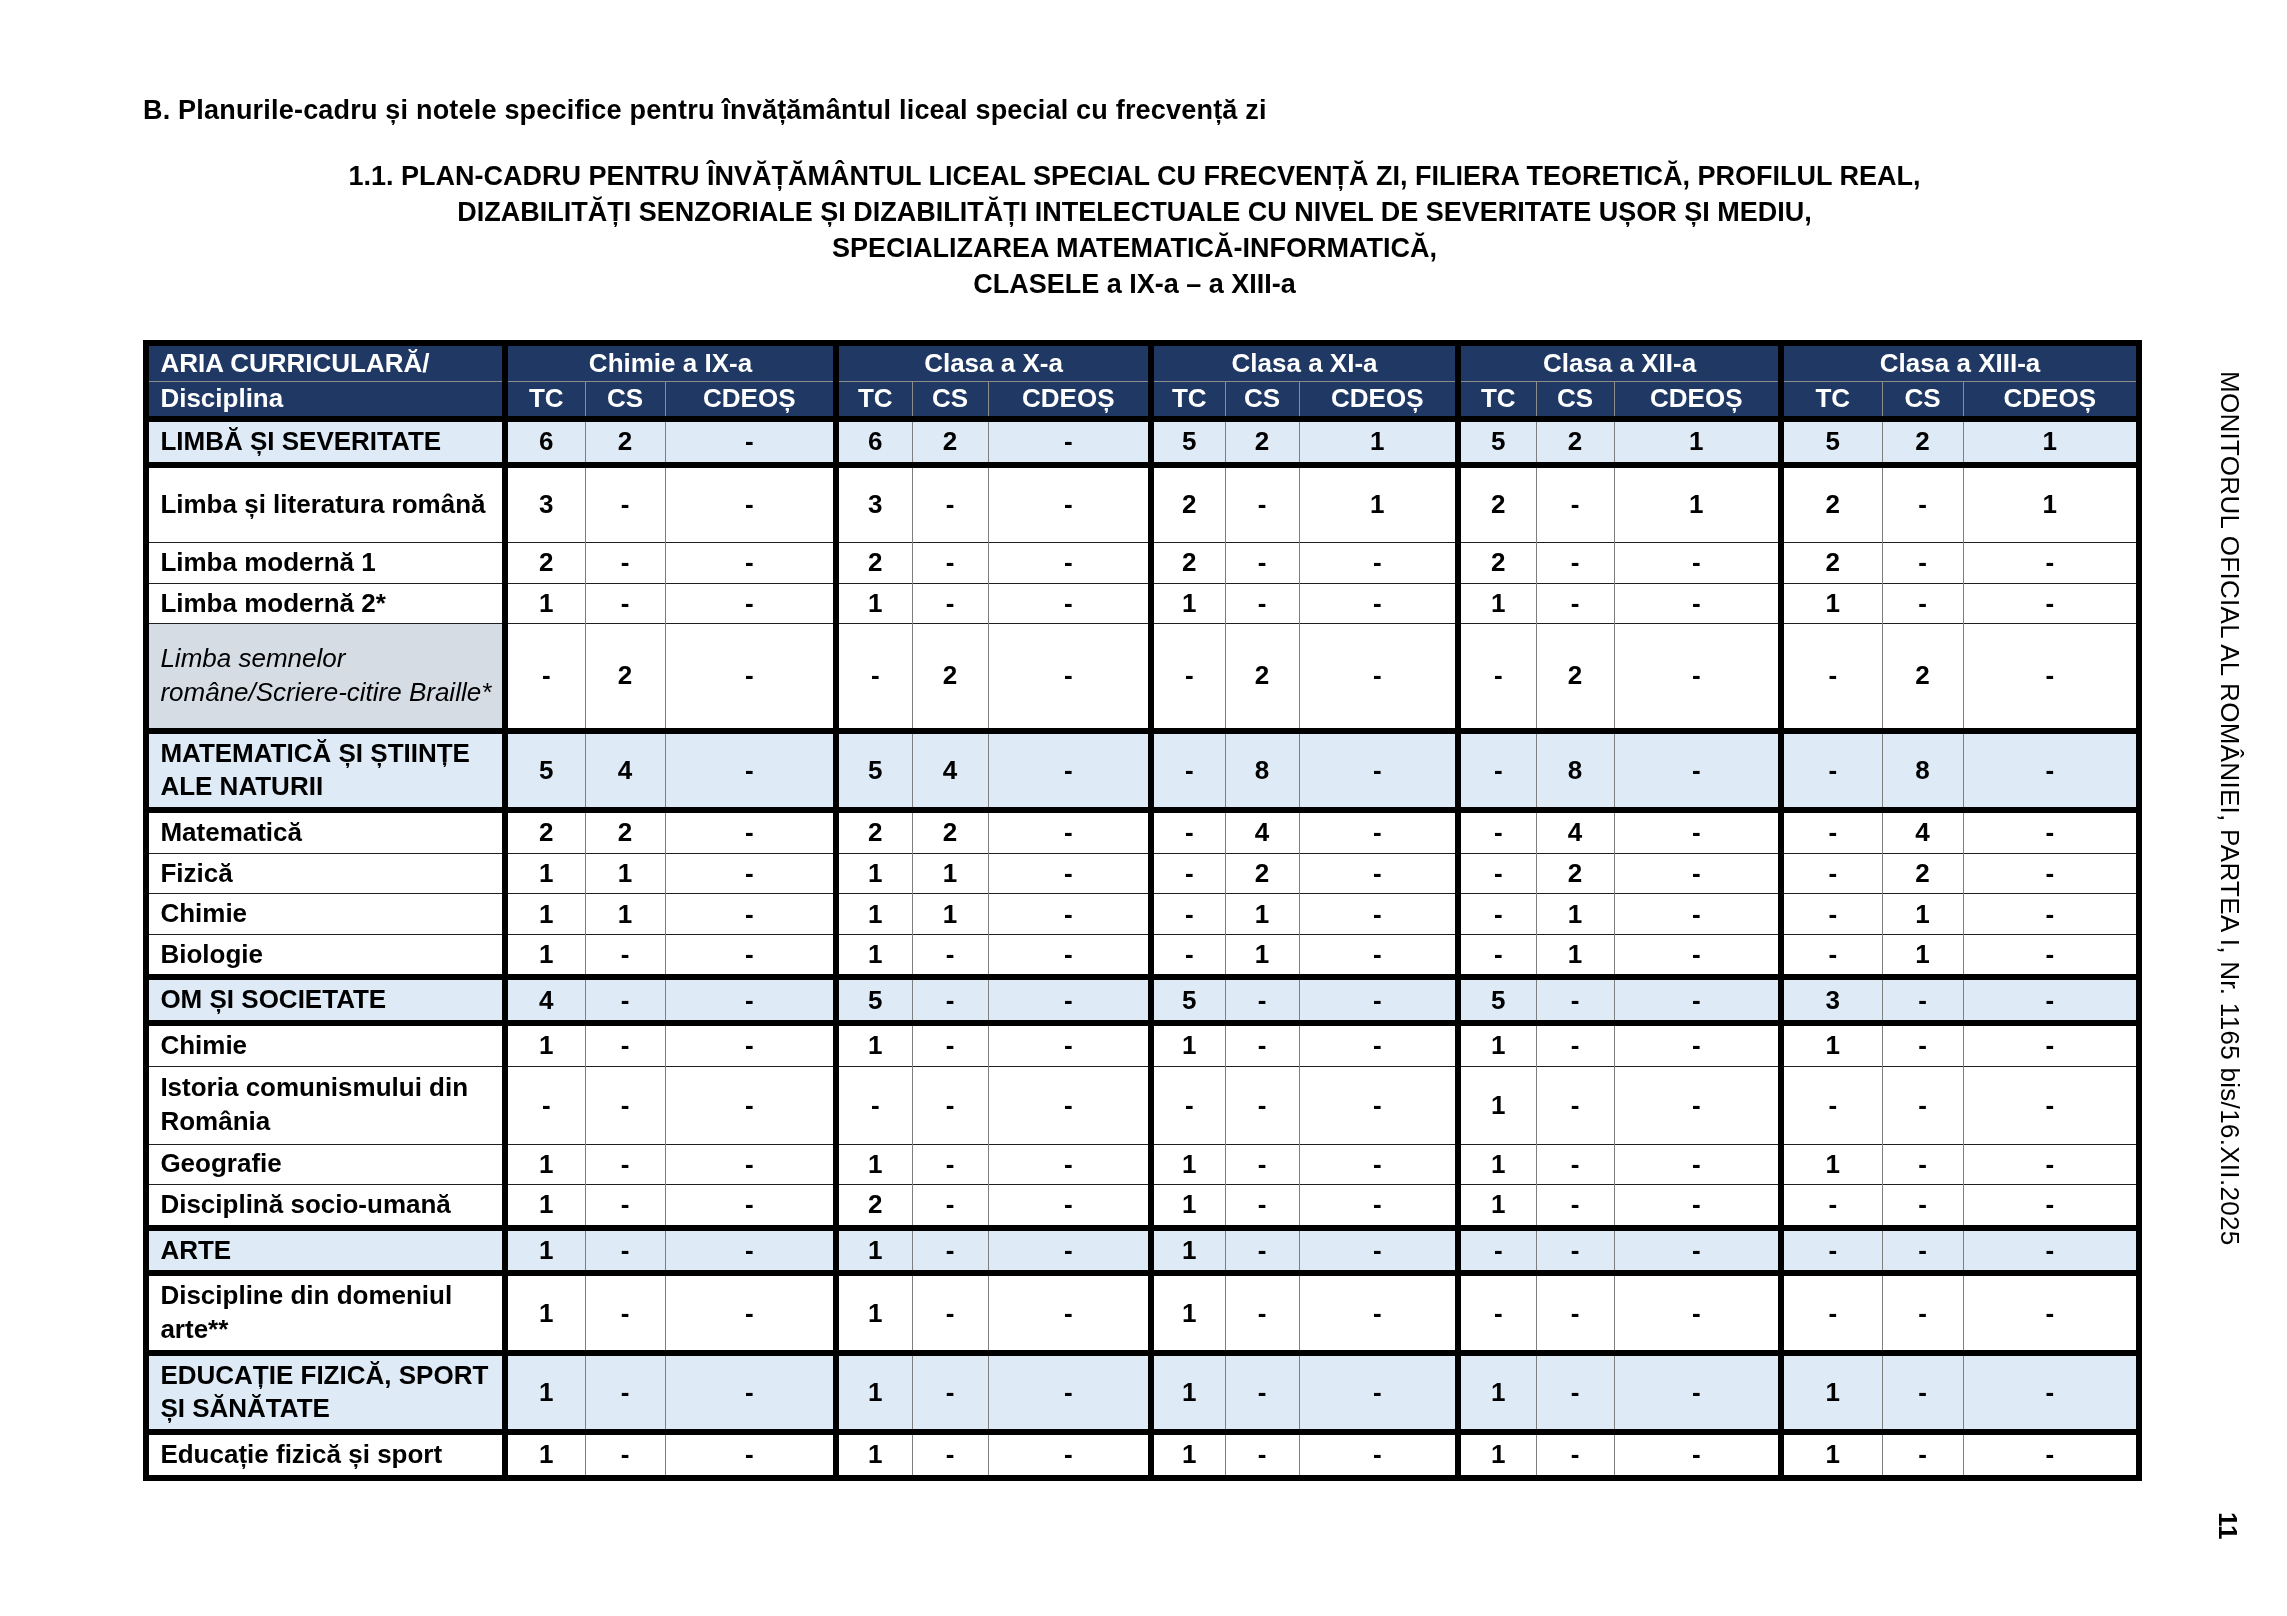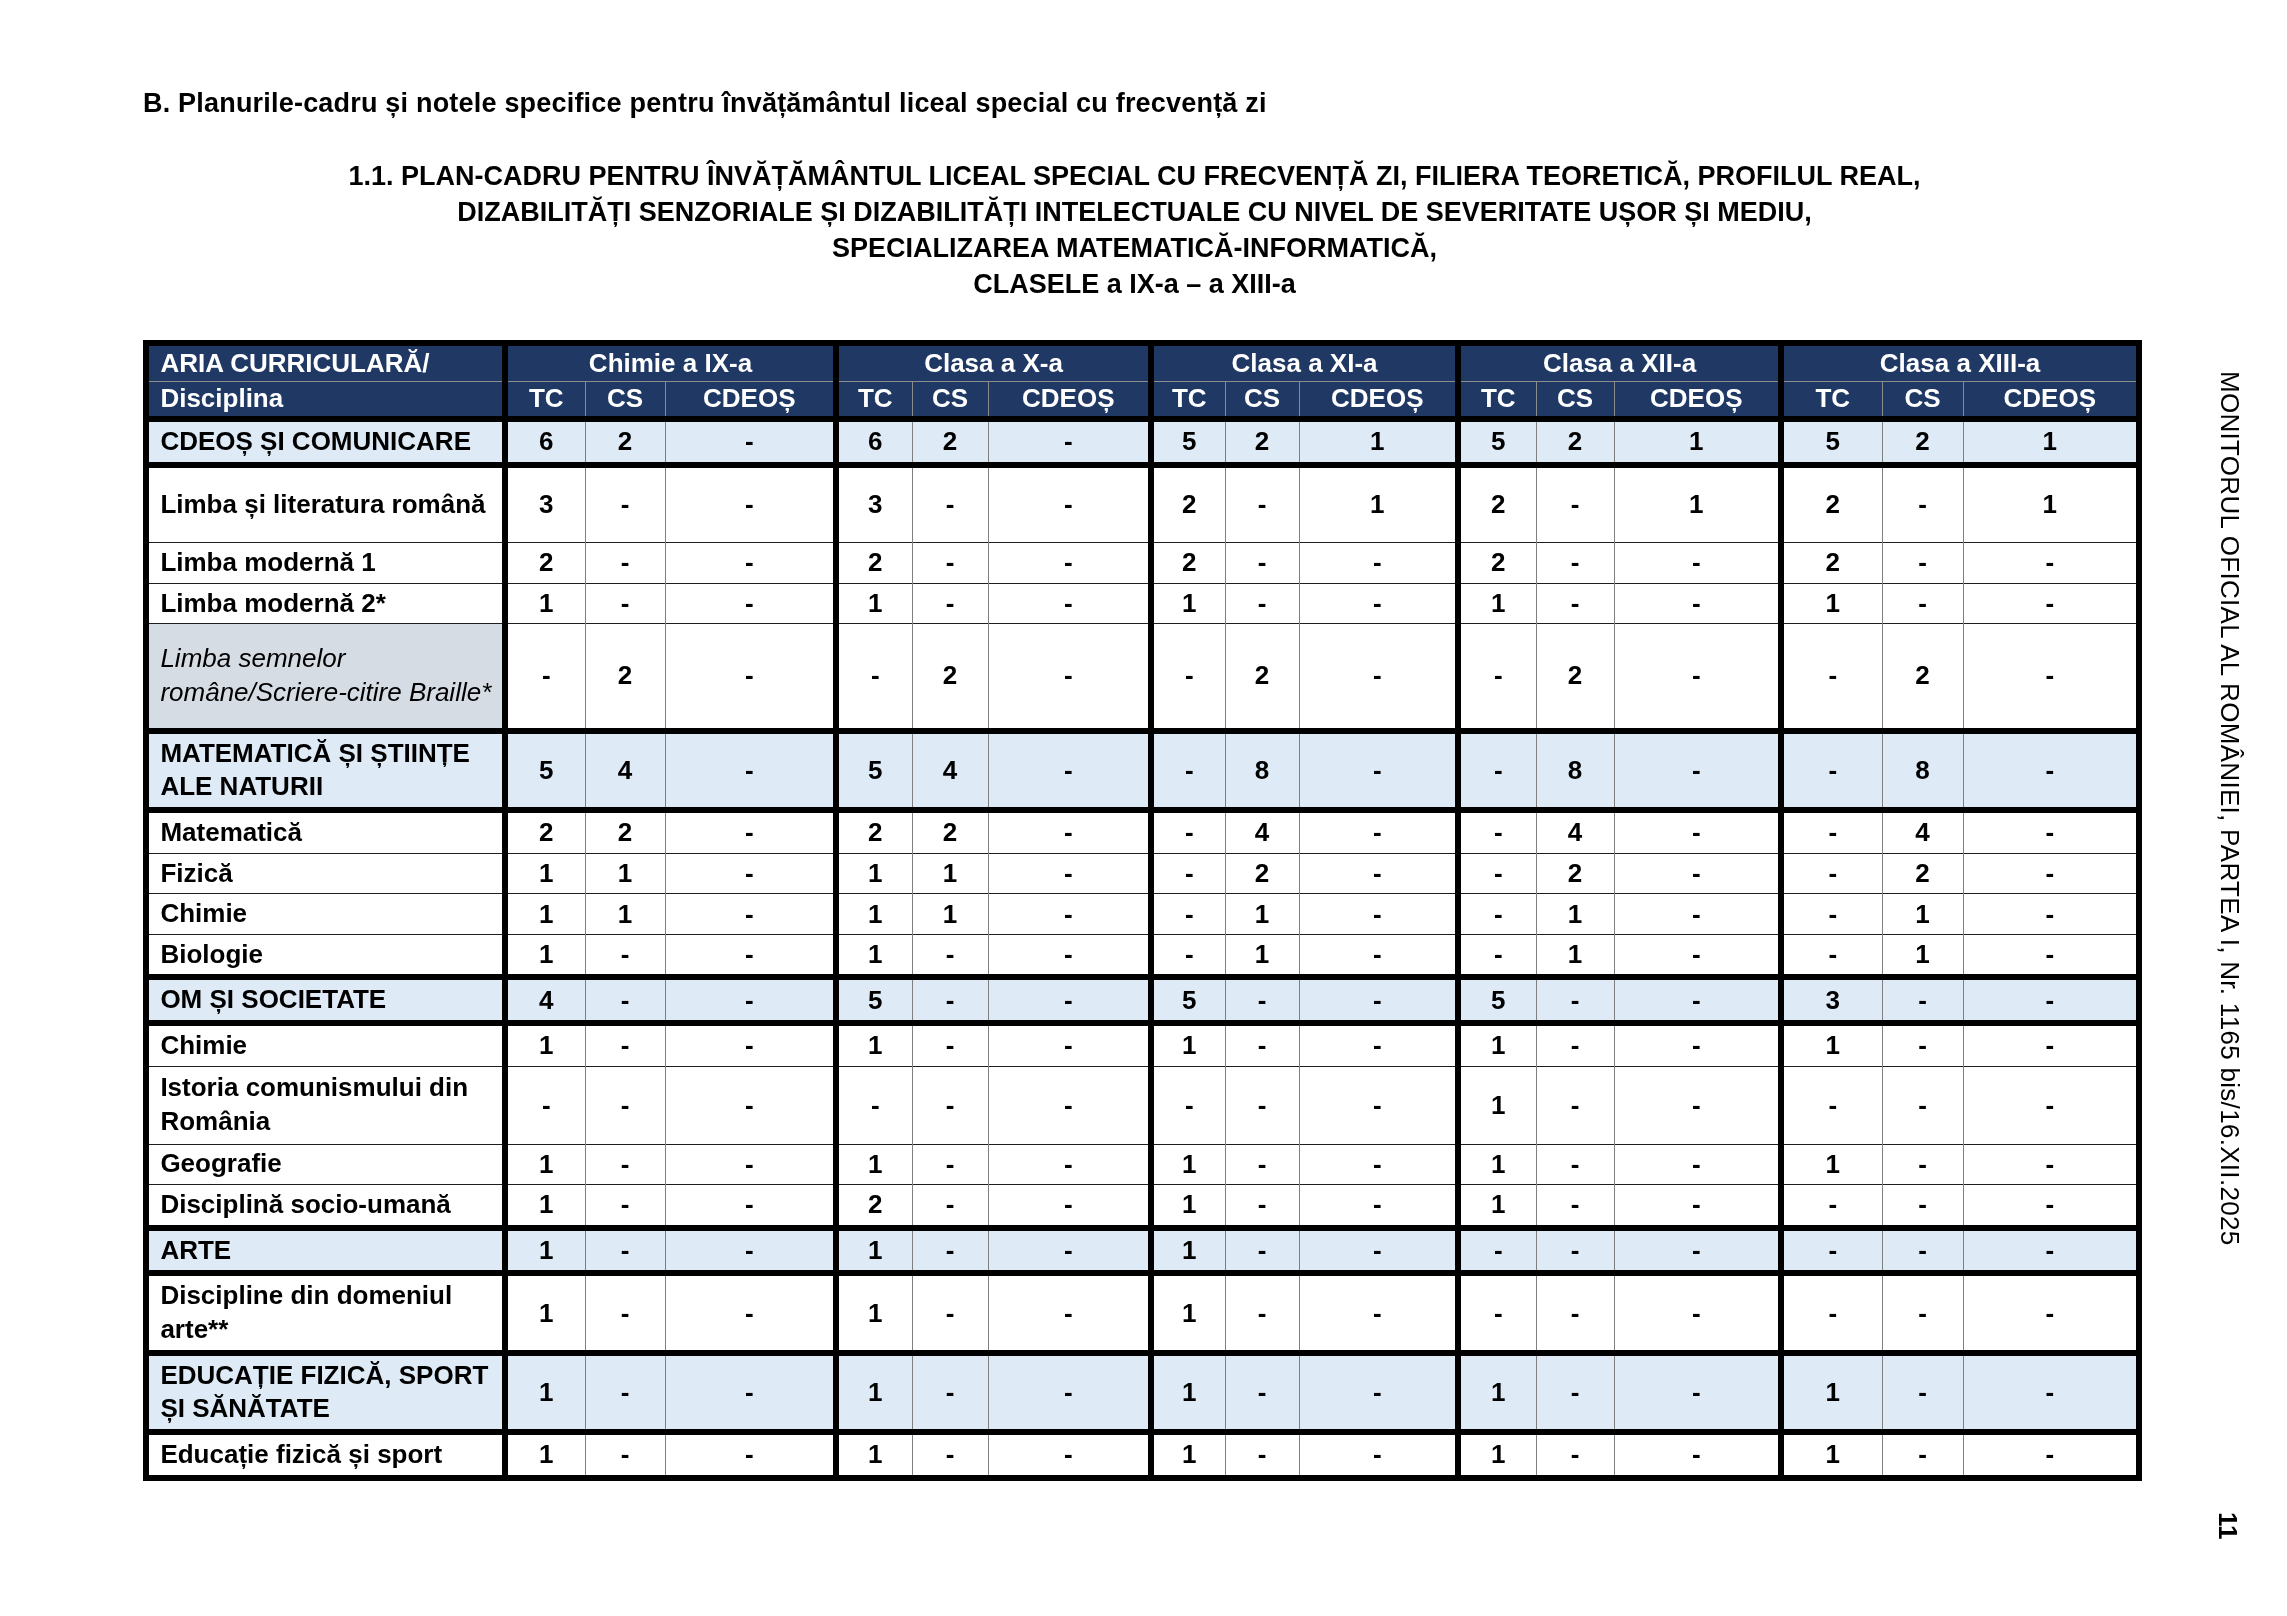--- a/index.html
+++ b/index.html
@@ -6,21 +6,21 @@
     --hdr:#1F3864;
     --cat:#DEEBF7;
     --gray:#D6DCE4;
   }
   html,body{margin:0;padding:0;}
   body{
     width:2287px;height:1617px;background:#ffffff;color:#000;
     font-family:"Liberation Sans",sans-serif;position:relative;overflow:hidden;
   }
   .heading{
-    position:absolute;left:143px;top:88px;
+    position:absolute;left:143px;top:95px;
     font-size:27px;font-weight:bold;letter-spacing:0.2px;
   }
   .titleblock{
     position:absolute;left:138px;top:158px;width:1993px;
     text-align:center;font-size:27px;font-weight:bold;line-height:36px;
   }
   .tblwrap{position:absolute;left:143px;top:340px;}
   table{
     border-collapse:collapse;table-layout:fixed;width:1993px;
     border:6.7px solid #000;
@@ -114,21 +114,21 @@
             <th class="gs">TC</th>
             <th>CS</th>
             <th>CDEOȘ</th>
             <th class="gs">TC</th>
             <th>CS</th>
             <th>CDEOȘ</th>
           </tr>
         </thead>
       <tbody id="tbody">
           <tr class="cat" style="height: 40px;">
-            <td class="lbl">CDEOȘ ȘI COMUNICARE</td>
+            <td class="lbl">LIMBĂ ȘI SEVERITATE</td>
             <td class="gs">6</td>
             <td>2</td>
             <td>-</td>
             <td class="gs">6</td>
             <td>2</td>
             <td>-</td>
             <td class="gs">5</td>
             <td>2</td>
             <td>1</td>
             <td class="gs">5</td>

